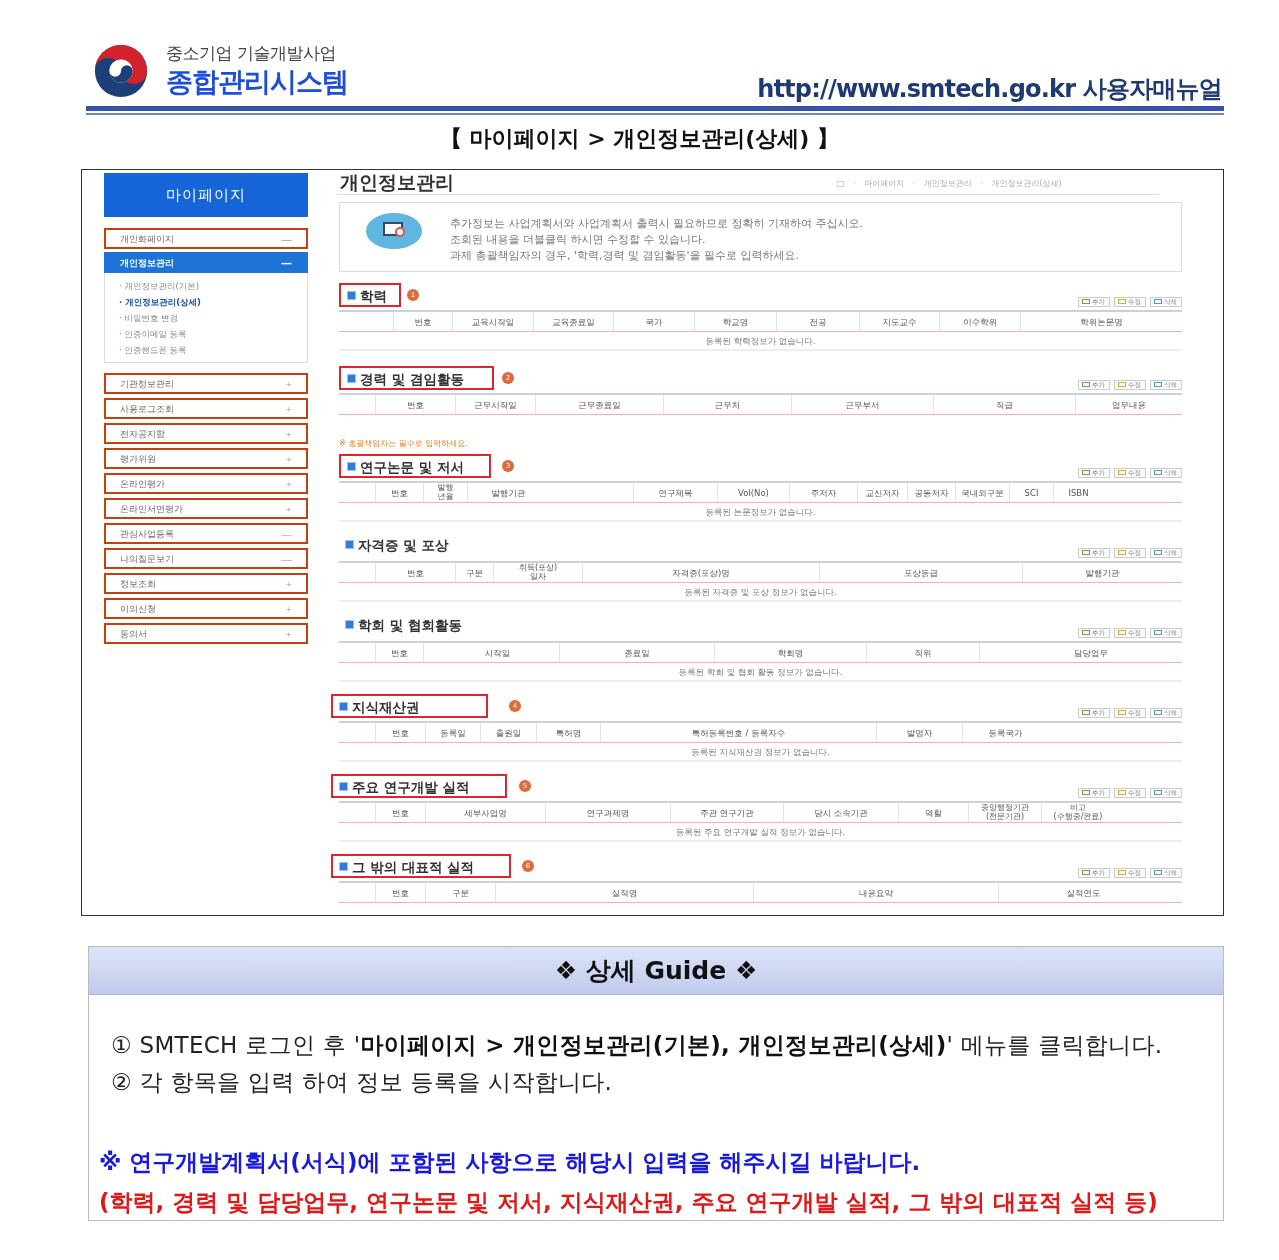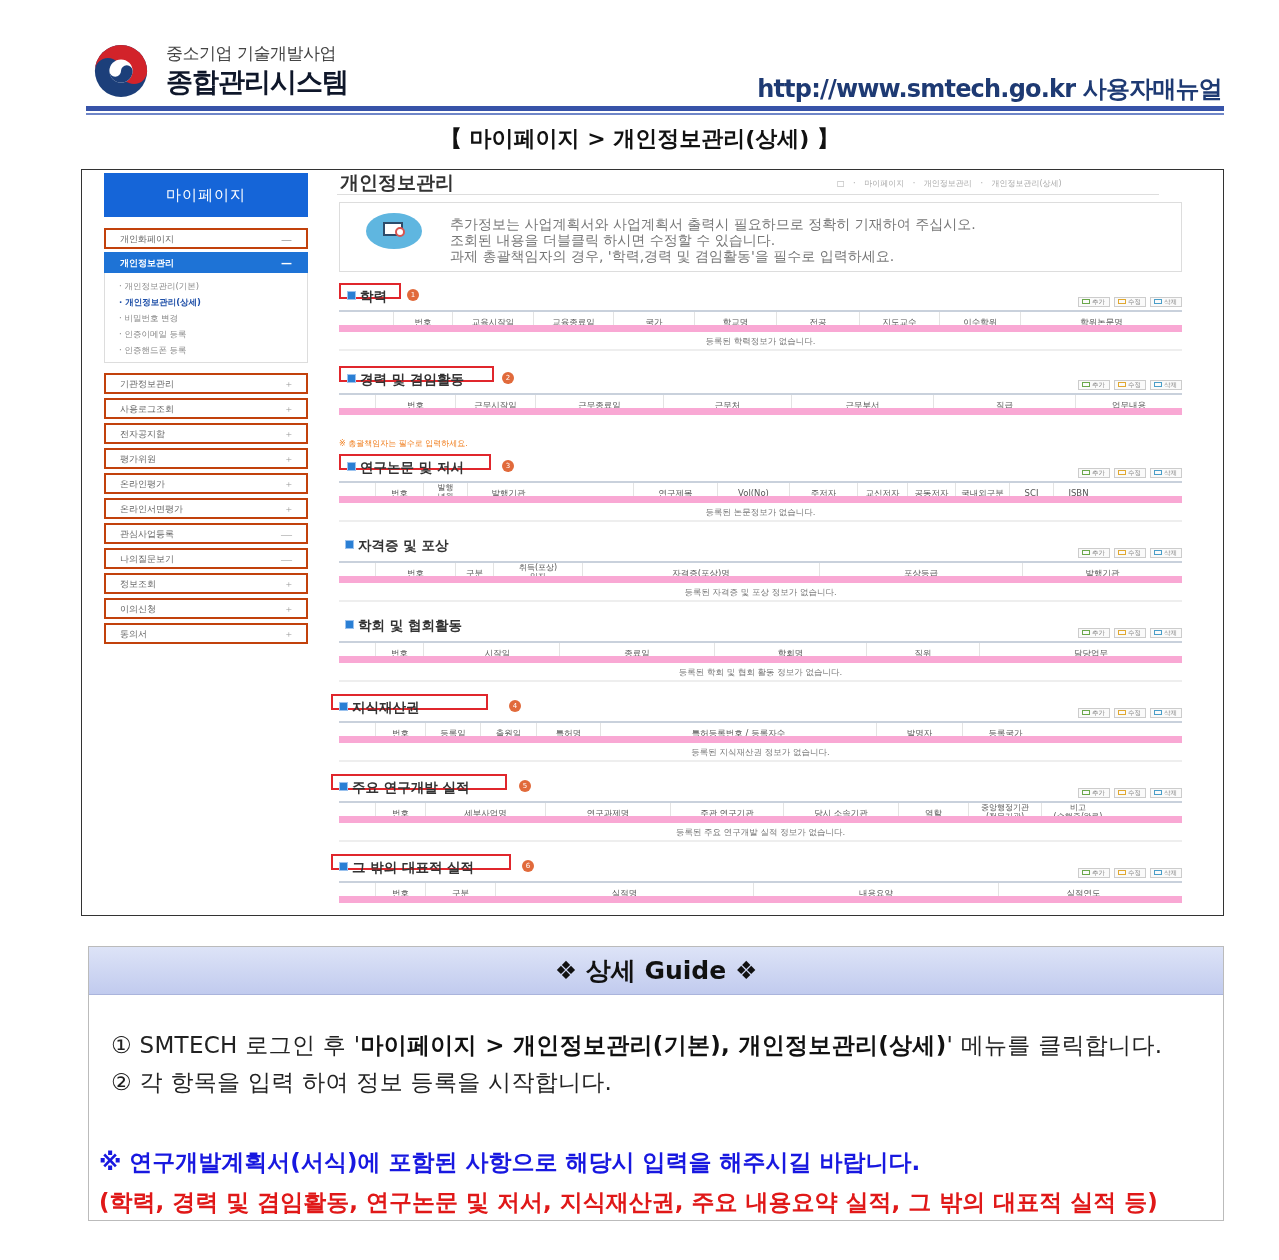--- a/index.html
+++ b/index.html
@@ -2,21 +2,21 @@
 <html><head>
 <meta charset="utf-8">
 <style>
   * { box-sizing: border-box; margin: 0; padding: 0; }
   body { width: 1279px; height: 1260px; background: #fff; font-family: "DejaVu Sans", "Liberation Sans", sans-serif; color: #333; position: relative; overflow: hidden; }
 
   
   .hdr { position: absolute; left: 86px; top: 38px; width: 1138px; height: 80px; }
   .logo-mark { position: absolute; left: 6px; top: 4px; width: 58px; height: 58px; }
   .logo-sub { position: absolute; left: 80px; top: 4px; font-size: 17px; color: #444; letter-spacing: -0.5px; }
-  .logo-main { position: absolute; left: 80px; top: 26px; font-size: 27px; font-weight: bold; color: #0f172a; letter-spacing: -1px; }
+  .logo-main { position: absolute; left: 80px; top: 26px; font-size: 27px; font-weight: bold; color: #1d4ed8; letter-spacing: -1px; }
   .hdr-right { position: absolute; right: 2px; top: 35px; font-size: 24px; font-weight: bold; color: #1e3a73; letter-spacing: -0.8px; }
   .hdr-rule1 { position: absolute; left: 0; top: 68px; width: 1138px; height: 5px; background: #3753a8; }
   .hdr-rule2 { position: absolute; left: 0; top: 75px; width: 1138px; height: 2px; background: #6f86c8; }
 
   .page-heading { position: absolute; left: 0; width: 1279px; top: 124px; text-align: center; font-size: 22px; font-weight: bold; color: #111; }
 
   
   .frame { position: absolute; left: 81px; top: 169px; width: 1143px; height: 747px; border: 1.5px solid #333; overflow: hidden; background: #fff; }
 
   
@@ -35,34 +35,34 @@
   
   .ct { position: absolute; left: 255px; top: 0; width: 850px; }
   .ct-title { position: absolute; left: 3px; top: 0px; font-size: 19px; font-weight: bold; color: #333; }
   .crumb { position: absolute; left: 500px; top: 8px; font-size: 8px; color: #aaa; white-space: nowrap; }
   .crumb span { margin-right: 6px; }
   .title-rule { position: absolute; left: 0; top: 24px; width: 822px; height: 1px; background: #ddd; }
   .notice { position: absolute; left: 2px; top: 32px; width: 843px; height: 70px; border: 1px solid #ddd; }
   .notice-icon { position: absolute; left: 26px; top: 10px; width: 56px; height: 36px; border-radius: 50%; background: #5fb6e0; }
   .notice-icon .screen { position: absolute; left: 17px; top: 9px; width: 20px; height: 14px; border: 2px solid #2d4c6b; background: #fff; }
   .notice-icon .lens { position: absolute; left: 29px; top: 14px; width: 10px; height: 10px; border-radius: 50%; border: 2px solid #d9534f; background: #fff; }
-  .notice-text { position: absolute; left: 110px; top: 13px; font-size: 14px; color: #777; line-height: 16px; }
+  .notice-text { position: absolute; left: 110px; top: 13px; font-size: 11px; color: #777; line-height: 16px; }
 
   .sec { position: absolute; left: 0; width: 850px; }
-  .sec-head { position: absolute; left: 2px; top: 0; font-size: 13.5px; font-weight: bold; color: #333; white-space: nowrap; height: 16px; line-height: 22px; padding: 0 4px 0 6px; }
+  .sec-head { position: absolute; left: 2px; top: 0; font-size: 13.5px; font-weight: bold; color: #333; white-space: nowrap; height: 24px; line-height: 22px; padding: 0 4px 0 6px; }
   .sec-head.boxed { border: 2px solid #e0262c; }
   .sec-head .bullet { display: inline-block; width: 9px; height: 9px; background: #2a7fd4; margin-right: 4px; vertical-align: 1px; border: 1px solid #9cc3ef; }
   .badge { position: absolute; top: 6px; width: 12px; height: 12px; border-radius: 50%; background: #e16a3b; color: #fff; font-size: 7px; text-align: center; line-height: 12px; }
   .btns { position: absolute; right: 0; top: 14px; display: flex; gap: 4px; }
   .btn { height: 10px; border: 1px solid #ccc; font-size: 6.5px; color: #888; line-height: 8px; padding: 0 4px 0 3px; background: #fafafa; white-space: nowrap; }
   .btn i { display: inline-block; width: 8px; height: 5px; border: 1px solid #6aa74a; margin-right: 2px; vertical-align: 0px; }
   .btn.edit i { border-color: #e0a830; }
   .btn.del i { border-color: #4a9ec8; }
   .tbl { position: absolute; left: 2px; top: 27px; width: 843px; border-top: 2px solid #c9d1dc; }
-  .tbl .hrow { display: flex; height: 20px; border-bottom: 7px solid #f9a8d4; }
+  .tbl .hrow { display: flex; height: 20px; border-bottom: 1px solid #f9a8d4; }
   .tbl .hrow div { font-size: 8.5px; color: #555; text-align: center; line-height: 20px; border-left: 1px solid #e3e3e3; white-space: nowrap; overflow: hidden; }
   .tbl .hrow div.two { line-height: 8.5px; padding-top: 1px; font-size: 8px; }
   .tbl .hrow div:first-child { border-left: none; }
   .tbl .empty { height: 19px; font-size: 8.5px; color: #777; text-align: center; line-height: 19px; border-bottom: 2px solid #eee; }
   .warn { position: absolute; left: 2px; font-size: 8px; color: #f07f1f; }
 
   
   .guide { position: absolute; left: 88px; top: 946px; width: 1136px; height: 275px; border: 1px solid #bbb; }
   .guide-hd { height: 48px; background: linear-gradient(#dde3f7, #c1cbee); border-bottom: 1px solid #aab4dc; text-align: center; font-size: 25px; color: #111; line-height: 48px; font-weight: bold; }
   .guide-line { position: absolute; left: 22px; font-size: 23px; color: #222; white-space: nowrap; letter-spacing: 0.3px; }
@@ -334,14 +334,14 @@
   </div>
 </div>
 
 <div class="guide">
   <div class="guide-hd">❖ 상세  Guide ❖</div>
   <div class="guide-line" style="top:83px;">
     <span>① SMTECH 로그인 후 '</span><b>마이페이지 &gt; 개인정보관리(기본), 개인정보관리(상세)</b><span>' 메뉴를 클릭합니다.</span>
   </div>
   <div class="guide-line" style="top:120px;">② 각 항목을 입력 하여 정보 등록을 시작합니다.</div>
   <div class="guide-note1">※ 연구개발계획서(서식)에 포함된 사항으로 해당시 입력을 해주시길 바랍니다.</div>
-  <div class="guide-note2">(학력, 경력 및 겸임활동, 연구논문 및 저서, 지식재산권, 주요 내용요약 실적, 그 밖의 대표적 실적 등)</div>
+  <div class="guide-note2">(학력, 경력 및 담당업무, 연구논문 및 저서, 지식재산권, 주요 연구개발 실적, 그 밖의 대표적 실적 등)</div>
 </div>
 
 </body></html>

